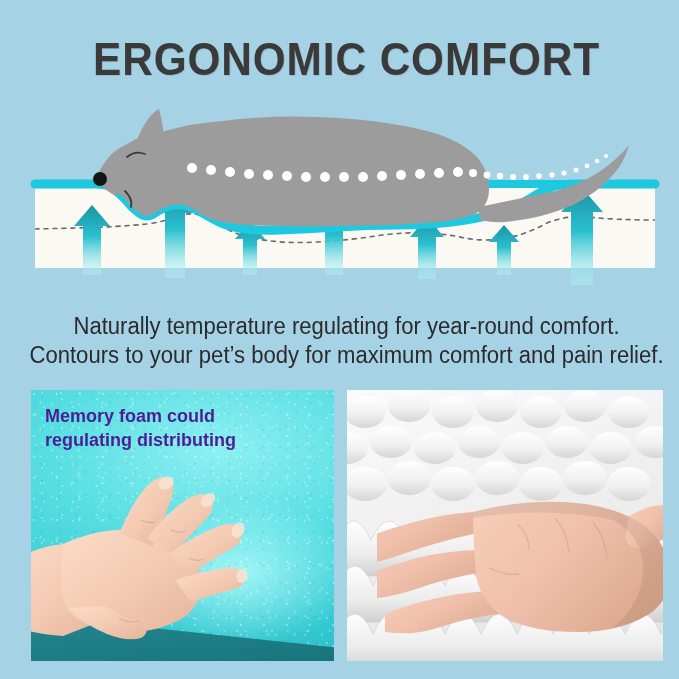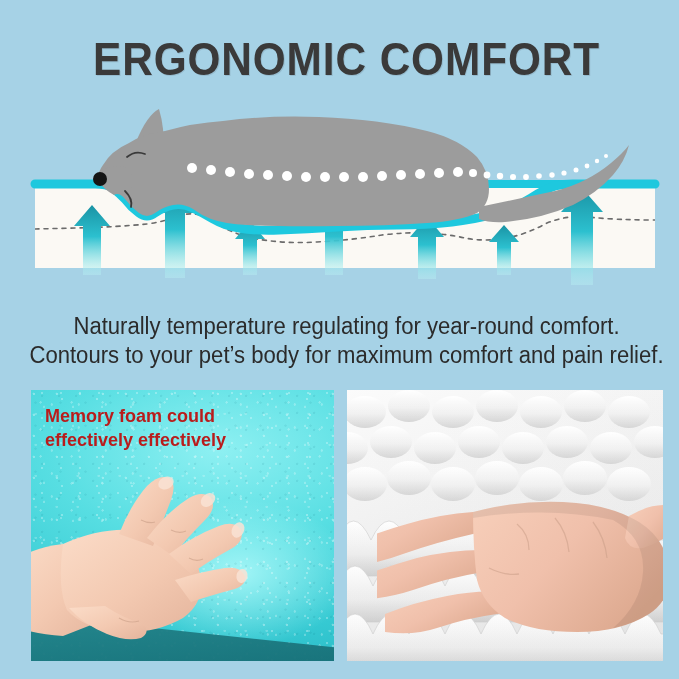--- a/index.html
+++ b/index.html
@@ -39,21 +39,21 @@
     transform:scaleX(.96);
   }
   .copy div{white-space:nowrap;}
 
   
   .panel{position:absolute;top:390px;height:271px;overflow:hidden;}
   .panel-left{left:24px;width:303px;background:#3fd6dd;}
   .panel-right{left:340px;width:316px;background:#f2f2f2;}
 
   .panel-caption{
-    position:absolute;z-index:6;color:#b91c1c;
+    position:absolute;z-index:6;color:#4c1d95;
     font-family:"Liberation Sans",sans-serif;
     font-weight:bold;
   }
   .cap-left{left:14px;top:14px;font-size:18px;line-height:24px;}
   .cap-right{left:16px;top:14px;font-size:25px;line-height:30px;font-weight:normal;}
   .panel-caption div{white-space:nowrap;}
 
   
   .foam-mem{
     position:absolute;inset:0;
@@ -274,21 +274,21 @@
           <path d="M118,52 Q126,56 132,54"></path>
           <path d="M148,62 Q156,66 163,63"></path>
           <path d="M166,90 Q173,94 180,91"></path>
           <path d="M96,150 Q106,156 116,153"></path>
         </g>
       </svg>
     </div>
 
     <div class="panel-caption cap-left">
       <div>Memory foam could</div>
-      <div>effectively effectively</div>
+      <div>regulating distributing</div>
     </div>
   </div>
 
   <div class="panel panel-right">
     <div class="foam-egg">
       <svg width="316" height="271" viewBox="0 0 316 271" xmlns="http://www.w3.org/2000/svg">
         <defs>
           <linearGradient id="bumpG" x1="0" y1="0" x2="0" y2="1">
             <stop offset="0%" stop-color="#ffffff"></stop>
             <stop offset="55%" stop-color="#f0f0f0"></stop>

